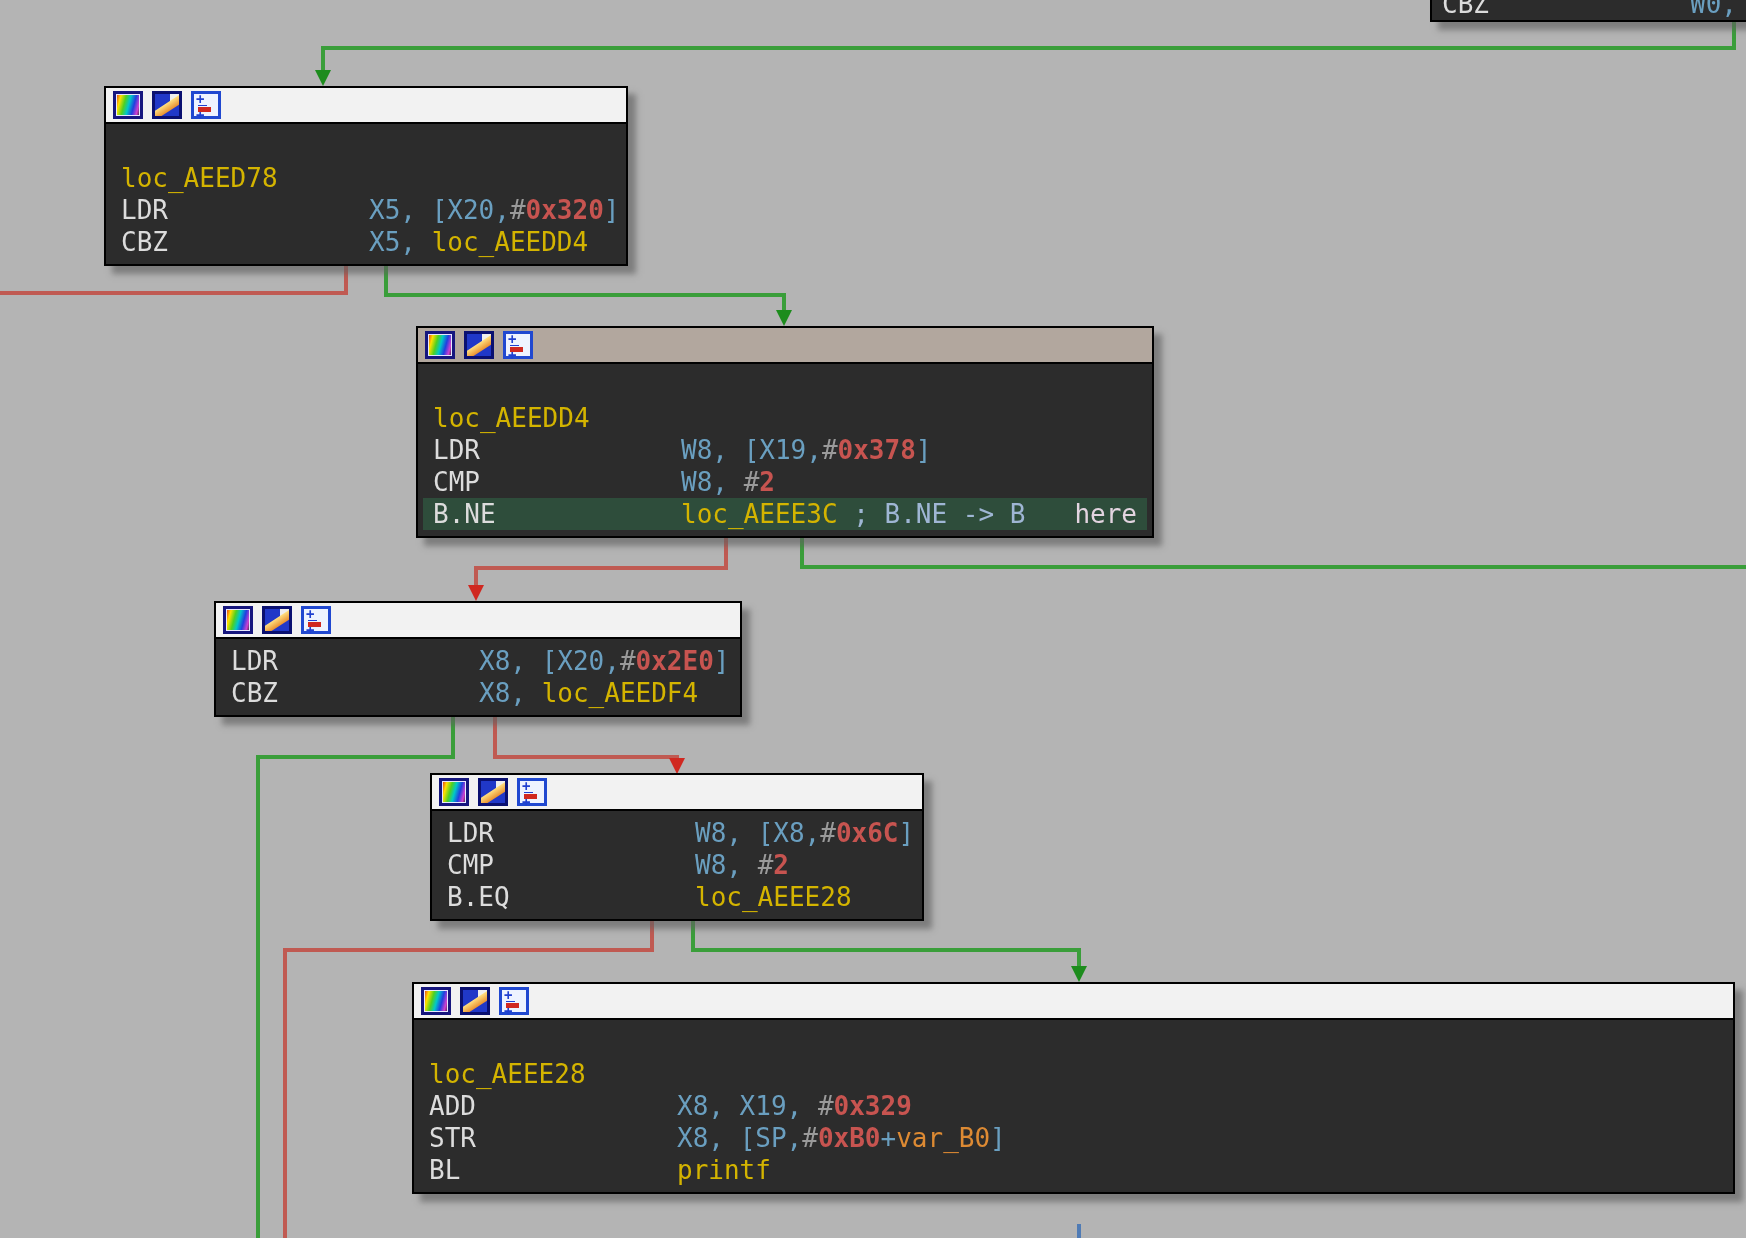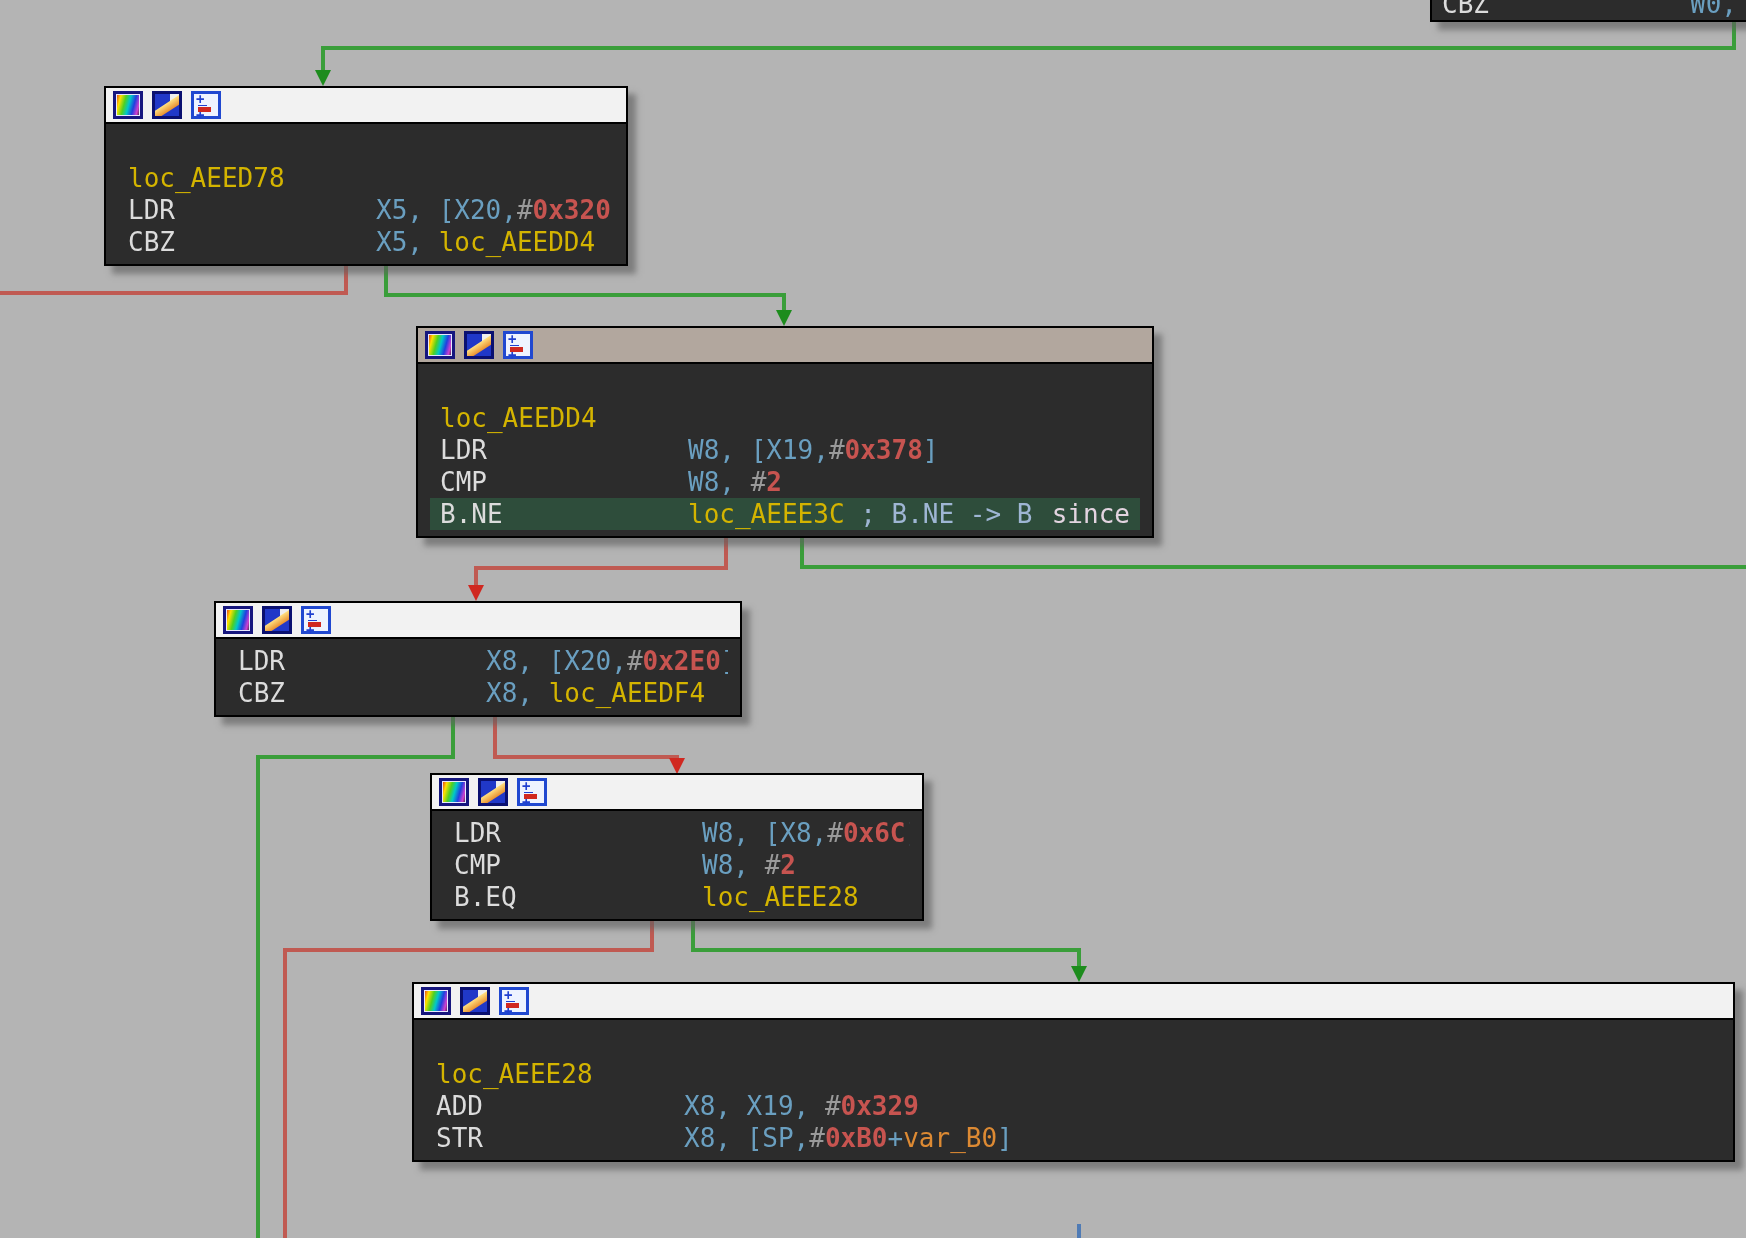--- a/index.html
+++ b/index.html
@@ -19,21 +19,21 @@
     box-shadow:8px 8px 6px rgba(95,95,95,0.65);
   }
   .titlebar{
     height:36px;
     background:var(--titlebar-default,#f2f2f2);
     border-bottom:2px solid #000;
     display:flex;align-items:center;gap:9px;
     padding:0 7px;
   }
   .node.selected .titlebar{background:var(--titlebar-selected,#b2a79e);}
-  .body{padding:6px 12px;}
+  .body{padding:6px 5px;}
   .node-partial .body{padding:0;}
   .row{
     height:32px;line-height:32px;
     padding:0 10px;
     display:flex;
     white-space:pre;
     font-size:26px;
     overflow:hidden;
   }
   .row.hl{background:var(--highlight-row-bg,#2e4d3b);}
@@ -152,21 +152,21 @@
     <div class="titlebar">
       <span class="icon icon-palette"></span>
       <span class="icon icon-edit"></span>
       <span class="icon icon-graph"></span>
     </div>
     <div class="body">
         <div class="row"></div>
         <div class="row"><span class="c-label">loc_AEEDD4</span></div>
         <div class="row"><span class="mnem c-mnem">LDR</span><span class="c-reg">W8, </span><span class="c-reg">[X19,</span><span class="c-hash">#</span><span class="c-num">0x378</span><span class="c-reg">]</span></div>
         <div class="row"><span class="mnem c-mnem">CMP</span><span class="c-reg">W8, </span><span class="c-hash">#</span><span class="c-num">2</span></div>
-        <div class="row hl"><span class="mnem c-mnem">B.NE</span><span class="c-label">loc_AEEE3C</span><span class="c-cmtblue"> ; B.NE -&gt; B</span><span class="right c-here">since</span></div>
+        <div class="row hl"><span class="mnem c-mnem">B.NE</span><span class="c-label">loc_AEEE3C</span><span class="c-cmtblue"> ; B.NE -&gt; B</span><span class="right c-here">here</span></div>
       </div>
   </div>
 
   <div class="node" style="left:214px;top:601px;width:528px;">
     <div class="titlebar">
       <span class="icon icon-palette"></span>
       <span class="icon icon-edit"></span>
       <span class="icon icon-graph"></span>
     </div>
     <div class="body">
@@ -192,16 +192,17 @@
     <div class="titlebar">
       <span class="icon icon-palette"></span>
       <span class="icon icon-edit"></span>
       <span class="icon icon-graph"></span>
     </div>
     <div class="body">
         <div class="row"></div>
         <div class="row"><span class="c-label">loc_AEEE28</span></div>
         <div class="row"><span class="mnem c-mnem">ADD</span><span class="c-reg">X8, X19, </span><span class="c-hash">#</span><span class="c-num">0x329</span></div>
         <div class="row"><span class="mnem c-mnem">STR</span><span class="c-reg">X8, </span><span class="c-reg">[SP,</span><span class="c-hash">#</span><span class="c-num">0xB0</span><span class="c-reg">+</span><span class="c-var">var_B0</span><span class="c-reg">]</span></div>
+        <div class="row"><span class="mnem c-mnem">BL</span><span class="c-label">printf</span></div>
       </div>
   </div>
 
 </div>
 
 </body></html>

